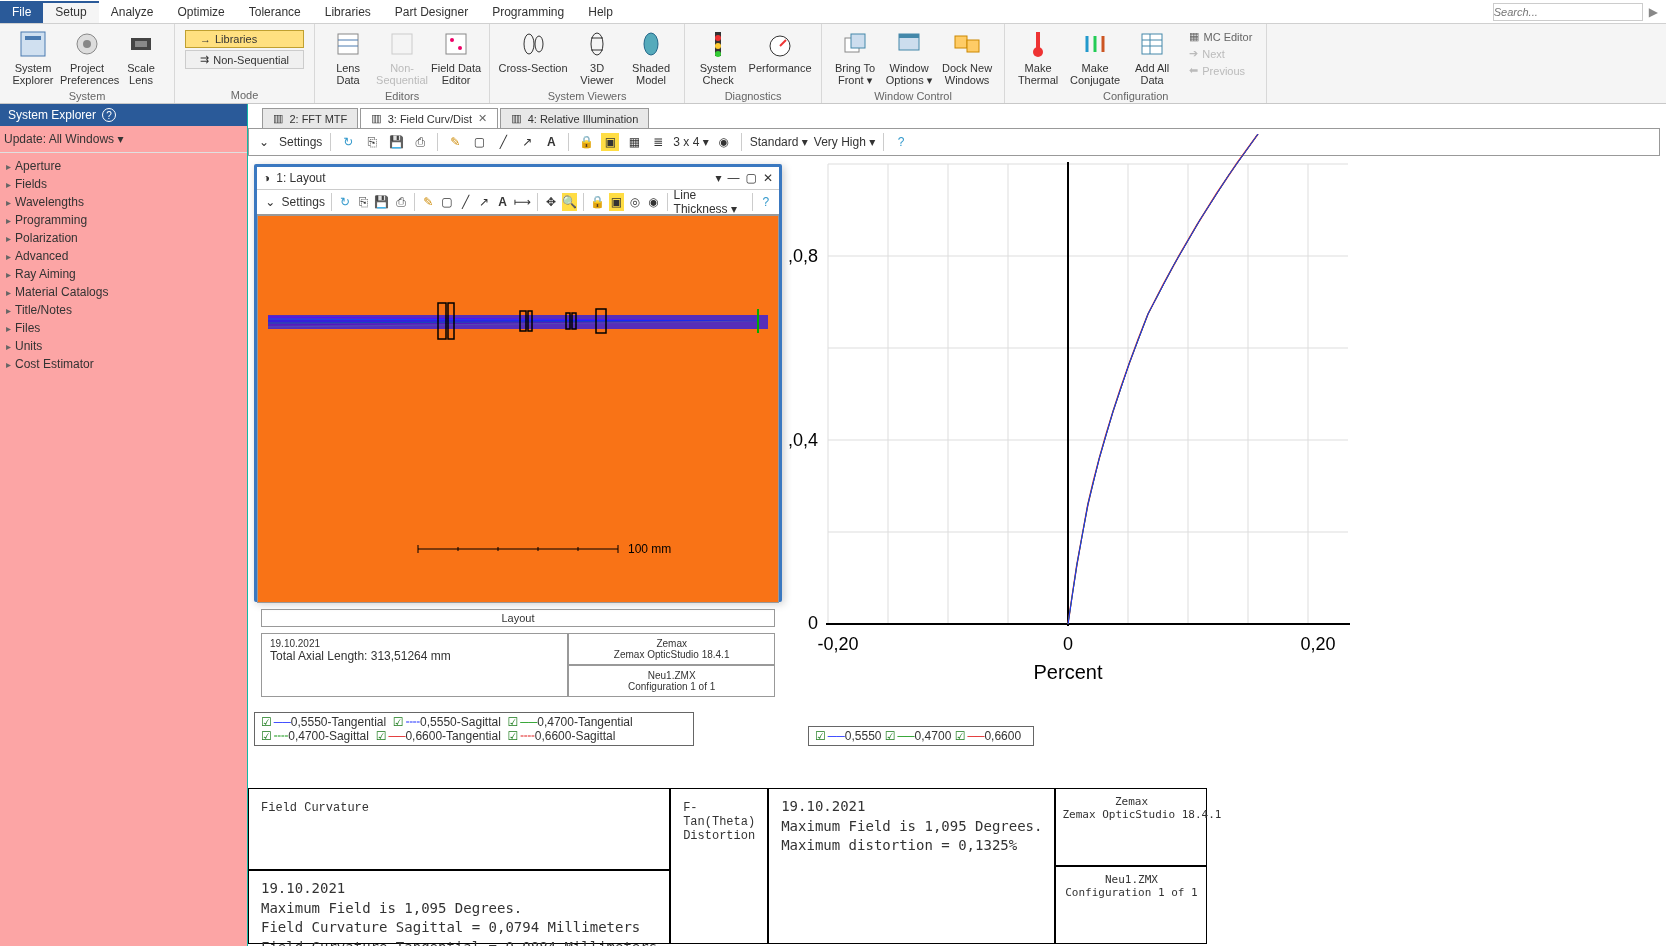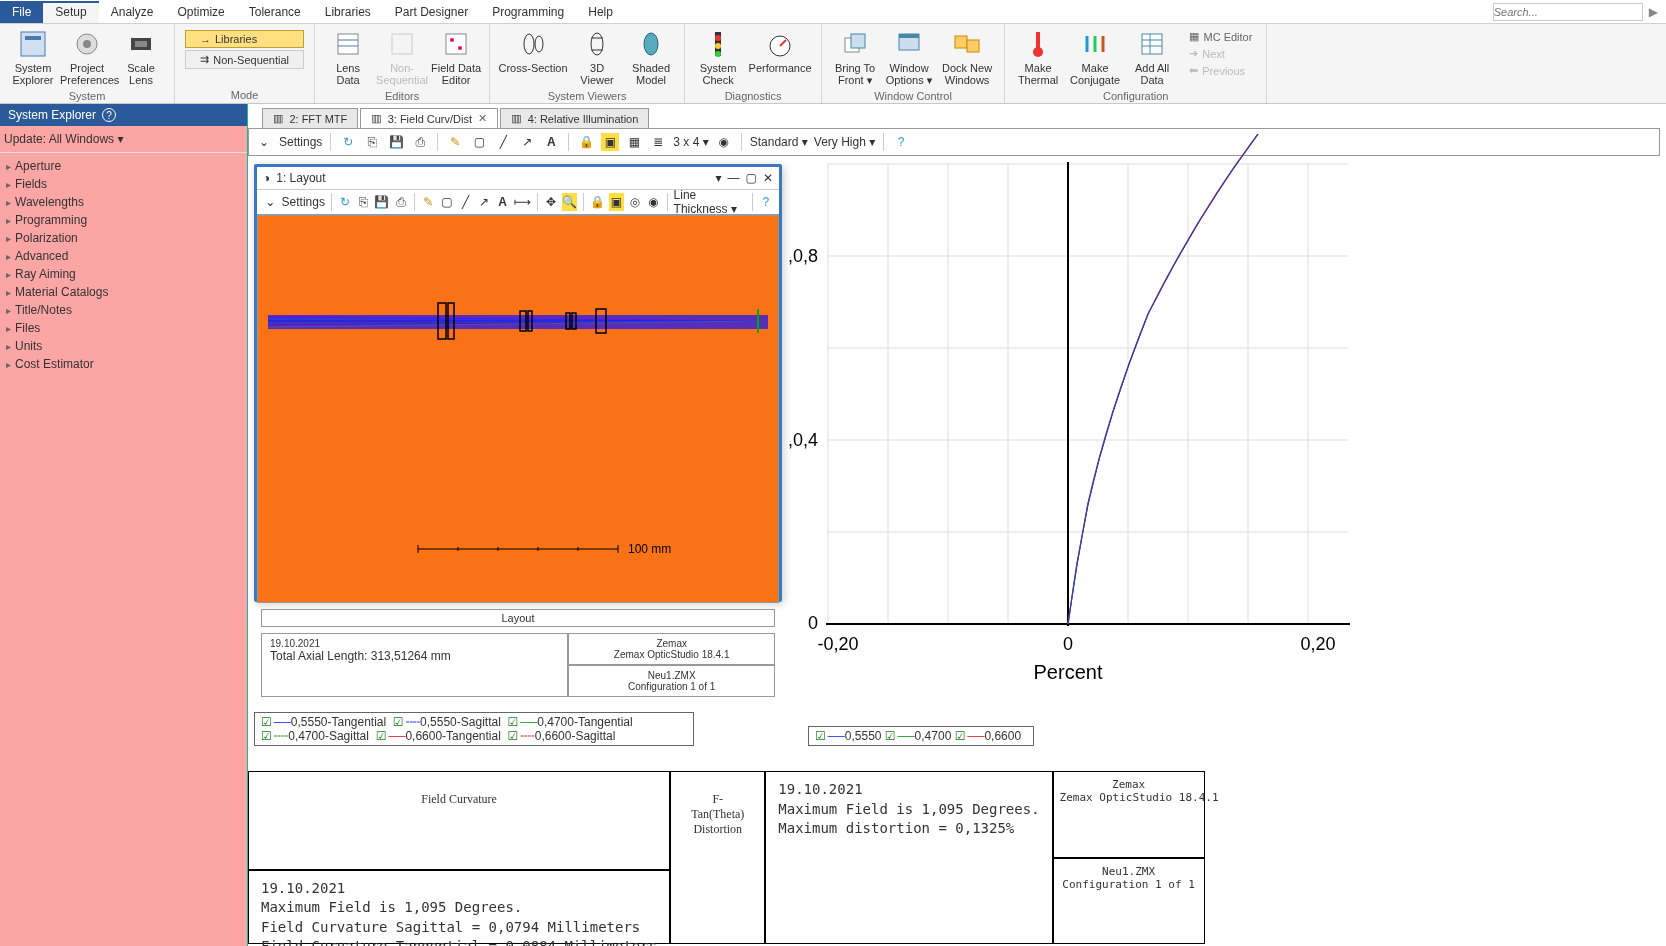--- a/index.html
+++ b/index.html
@@ -61,21 +61,21 @@
 
 .chart-area { position: absolute; left: 540px; top: 30px; width: 580px; height: 560px; }
 .chart-svg { width: 100%; height: 100%; }
 
 
 .legend-box { position: absolute; border: 1px solid #666; background: #fff; font-family: Consolas, monospace; font-size: 12px; padding: 2px 6px; }
 
 
 .bottom-table { position: absolute; left: 0; bottom: 2px; width: 900px; display: flex; }
 .bt-cell { border: 1px solid #000; flex: 1; min-height: 28px; }
-.bt-header { font-family: Liberation Serif, serif; text-align: center; padding: 20px; }
+.bt-header { font-family: Liberation Mono, monospace; text-align: left; padding: 12px; }
 .bt-body { font-family: Consolas, monospace; padding: 8px 12px; font-size: 14px; line-height: 1.4; white-space: pre; }
 
 
 svg.ico { width: 100%; height: 100%; }
 
 .chk::before { content: "☑"; color: #1a7a1a; margin-right: 2px; }
 </style>
 </head>
 <body>
 

